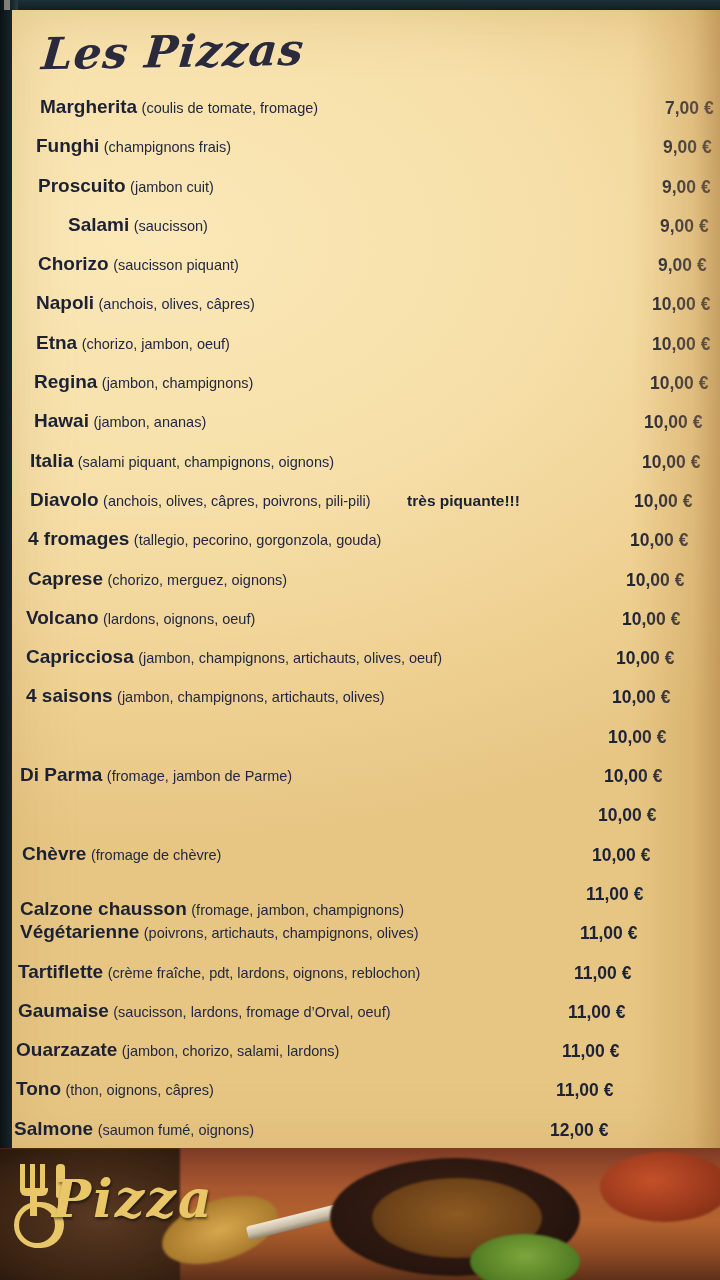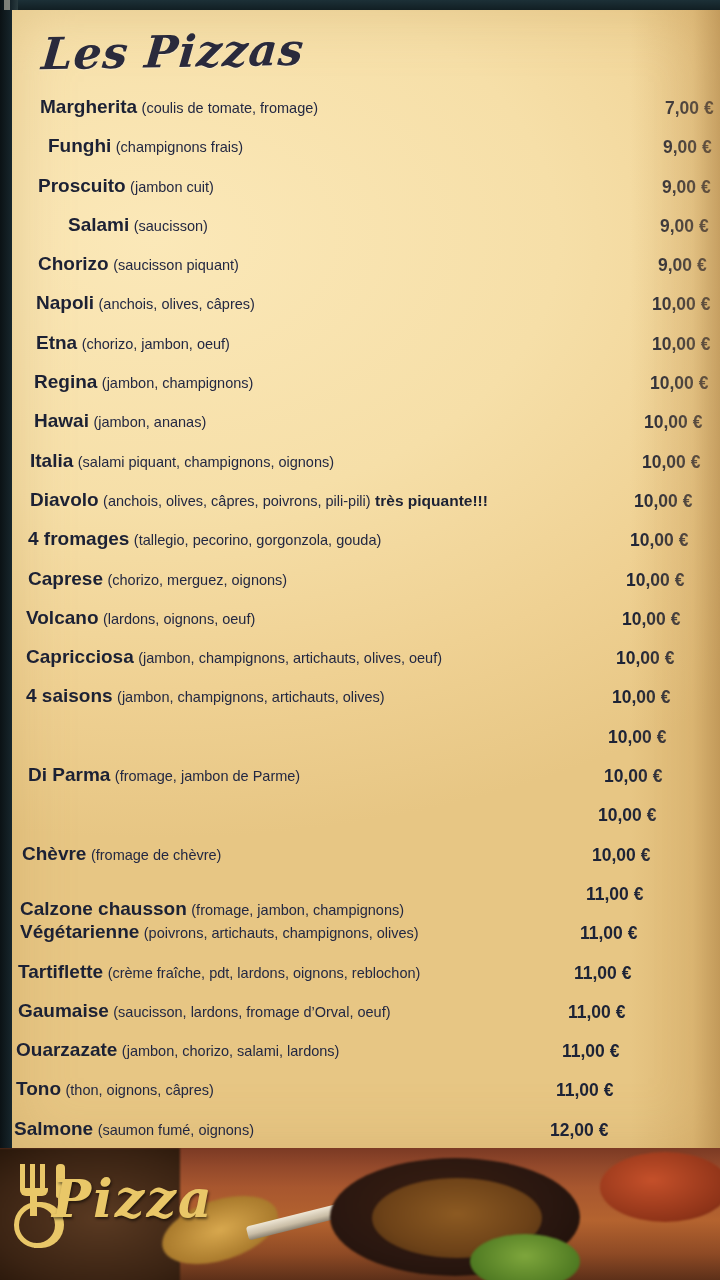--- a/index.html
+++ b/index.html
@@ -94,20 +94,21 @@
   }
   .row .pizza-desc {
     font-size: 14.5px;
     font-weight: 400;
     color: #232842;
   }
   .row .pizza-note {
     font-size: 15.5px;
     font-weight: 600;
     color: #1c2134;
+    margin-left: 32px;
   }
   .row .price {
     position: absolute;
     font-size: 17.5px;
     font-weight: 600;
     color: #1d2336;
     white-space: nowrap;
   }
 
   
@@ -266,21 +267,21 @@
   <div class="corner-dot"></div>
 
   <div class="menu-page">
     <div class="menu-title">Les Pizzas</div>
     <div class="items" id="items">
         <div class="row">
           <div class="name-wrap" style="left: 28px; top: 4px;"><span class="pizza-name">Margherita</span> <span class="pizza-desc">(coulis de tomate, fromage)</span></div>
           <div class="price" style="left: 653px; top: 6px;">7,00 €</div>
         </div>
         <div class="row">
-          <div class="name-wrap" style="left: 36px; top: 4px;"><span class="pizza-name">Funghi</span> <span class="pizza-desc">(champignons frais)</span></div>
+          <div class="name-wrap" style="left: 24px; top: 4px;"><span class="pizza-name">Funghi</span> <span class="pizza-desc">(champignons frais)</span></div>
           <div class="price" style="left: 651px; top: 6px;">9,00 €</div>
         </div>
         <div class="row">
           <div class="name-wrap" style="left: 26px; top: 4px;"><span class="pizza-name">Proscuito</span> <span class="pizza-desc">(jambon cuit)</span></div>
           <div class="price" style="left: 650px; top: 6px;">9,00 €</div>
         </div>
         <div class="row">
           <div class="name-wrap" style="left: 26px; top: 4px; margin-left: 30px;"><span class="pizza-name">Salami</span> <span class="pizza-desc">(saucisson)</span></div>
           <div class="price" style="left: 648px; top: 6px;">9,00 €</div>
         </div>
@@ -329,21 +330,21 @@
           <div class="price" style="left: 604px; top: 6px;">10,00 €</div>
         </div>
         <div class="row">
           <div class="name-wrap" style="left: 14px; top: 4px;"><span class="pizza-name">4 saisons</span> <span class="pizza-desc">(jambon, champignons, artichauts, olives)</span></div>
           <div class="price" style="left: 600px; top: 6px;">10,00 €</div>
         </div>
         <div class="row">
           <div class="price" style="left: 596px; top: 6px;">10,00 €</div>
         </div>
         <div class="row">
-          <div class="name-wrap" style="left: 16px; top: 4px; text-align: center;"><span class="pizza-name">Di Parma</span> <span class="pizza-desc">(fromage, jambon de Parme)</span></div>
+          <div class="name-wrap" style="left: 8px; top: 4px; text-align: center;"><span class="pizza-name">Di Parma</span> <span class="pizza-desc">(fromage, jambon de Parme)</span></div>
           <div class="price" style="left: 592px; top: 6px;">10,00 €</div>
         </div>
         <div class="row">
           <div class="price" style="left: 586px; top: 6px;">10,00 €</div>
         </div>
         <div class="row">
           <div class="name-wrap" style="left: 10px; top: 4px;"><span class="pizza-name">Chèvre</span> <span class="pizza-desc">(fromage de chèvre)</span></div>
           <div class="price" style="left: 580px; top: 6px;">10,00 €</div>
         </div>
         <div class="row">

